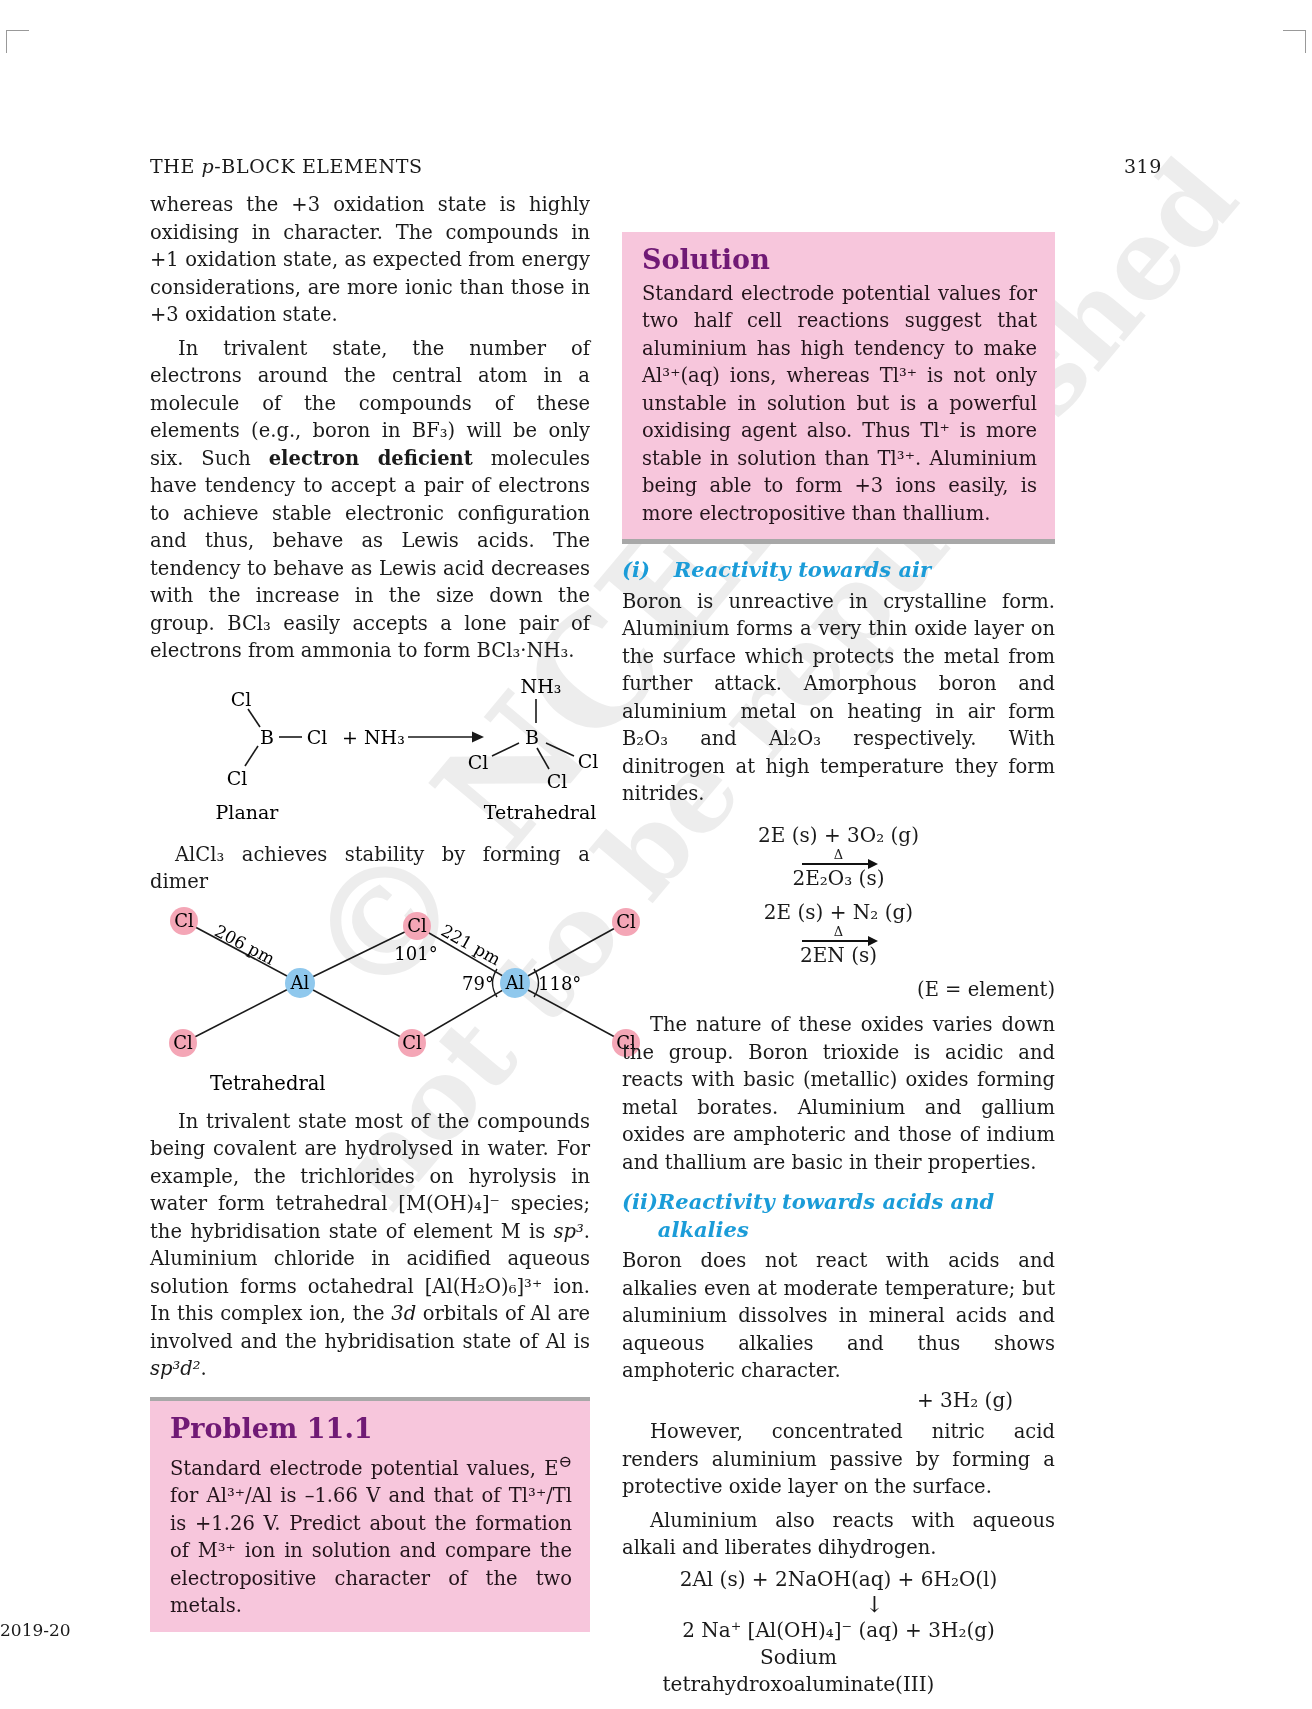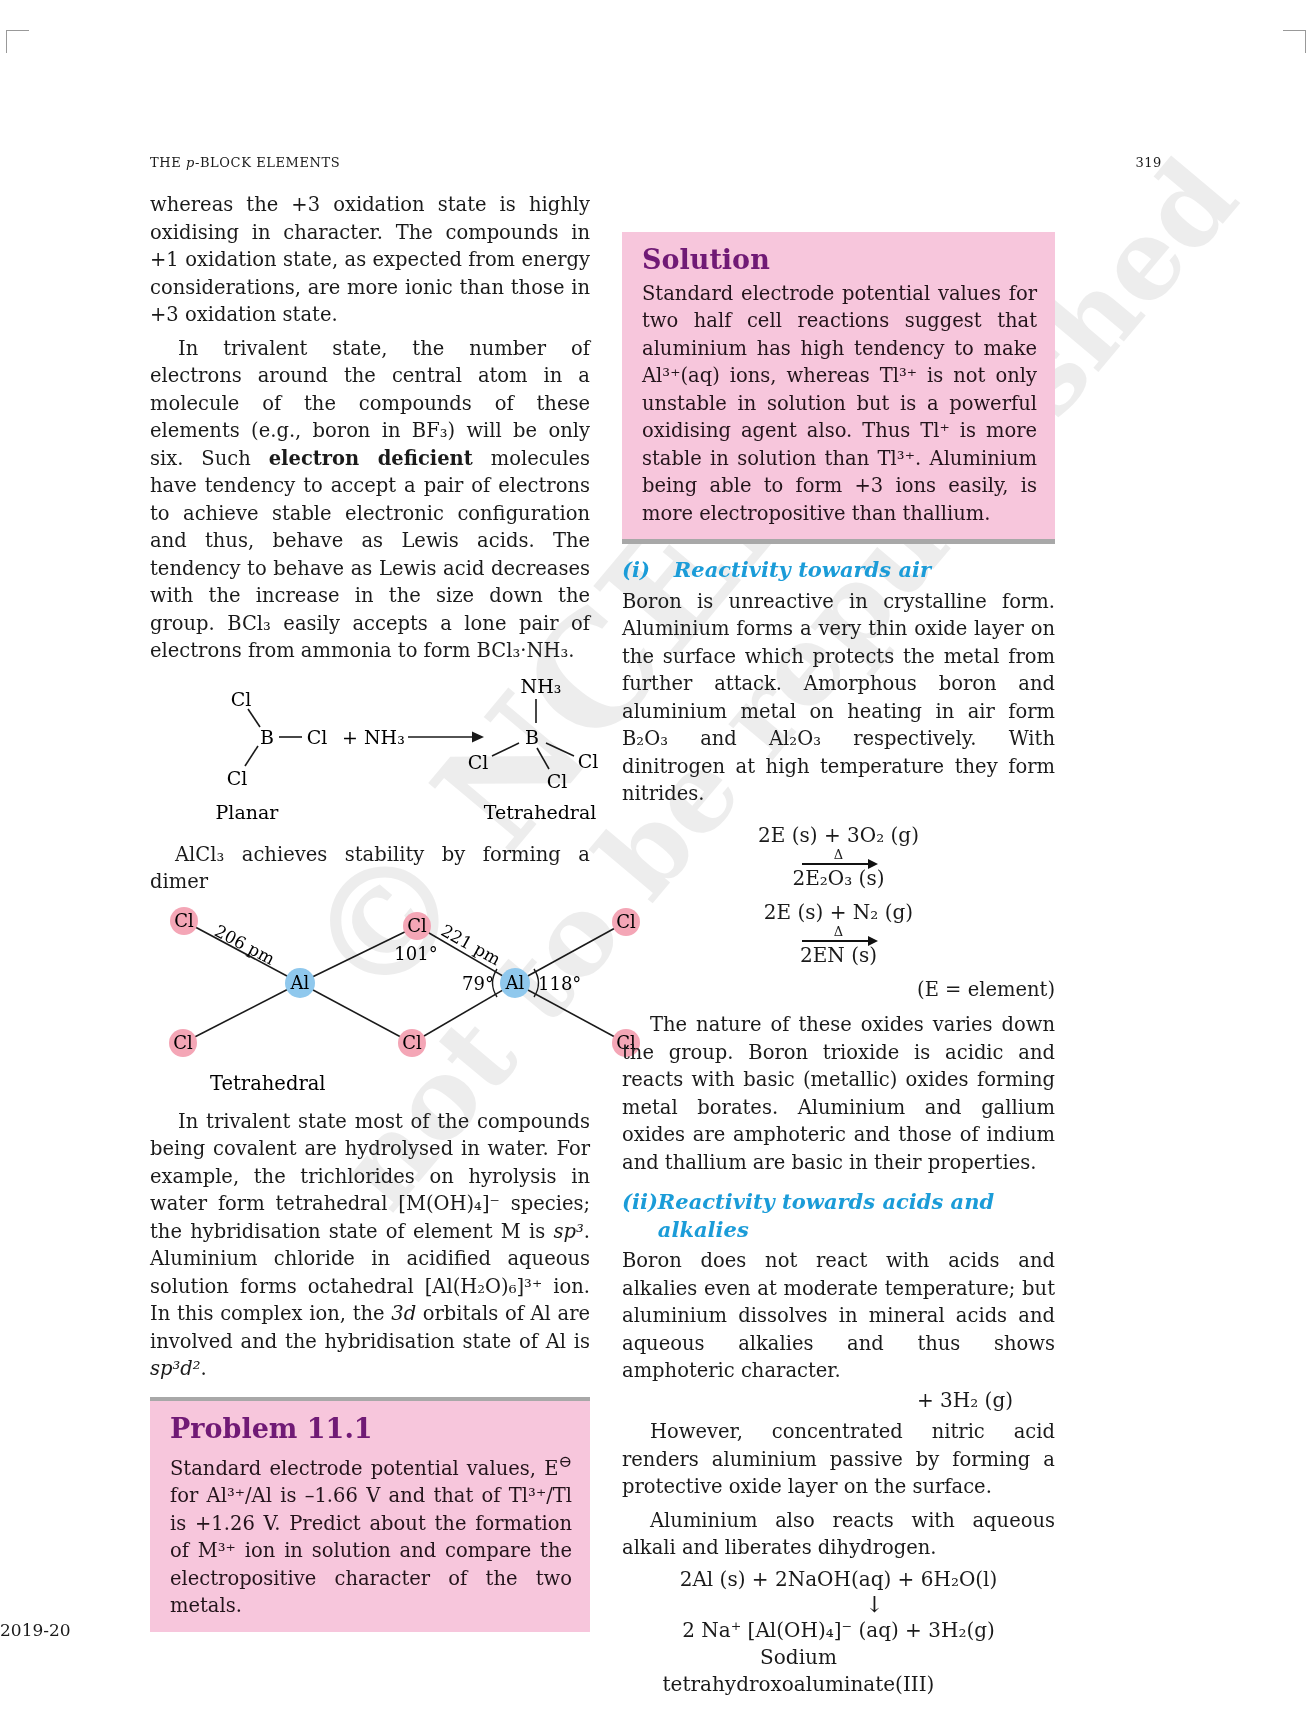--- a/index.html
+++ b/index.html
@@ -13,21 +13,21 @@
     color:rgba(125,125,125,0.14); text-align:center; pointer-events:none;
     font-weight:bold;
   }
   .watermark .wm1 { font-size:150px; line-height:170px; }
   .watermark .wm2 { font-size:110px; line-height:140px; white-space:nowrap; }
   .crop { position:absolute; width:22px; height:22px; border:0 solid #999; z-index:0; }
   .crop.tl { left:6px; top:30px; border-left-width:1px; border-top-width:1px; }
   .crop.tr { right:6px; top:30px; border-right-width:1px; border-top-width:1px; }
   .pageheader {
     position:absolute; left:150px; top:155px; width:1012px; z-index:2;
-    display:flex; justify-content:space-between; font-size:13px; letter-spacing:0.6px;
+    display:flex; justify-content:space-between; font-size:19px; letter-spacing:0.6px;
   }
   .col { position:absolute; z-index:1; font-size:19.5px; line-height:27.5px; }
   .col-left  { left:150px; top:191px; width:440px; }
   .col-right { left:622px; top:232px; width:433px; }
   p.body { margin:0; text-align:justify; }
   p.body.indent { text-indent:28px; }
   .bold { font-weight:bold; }
   .ital { font-style:italic; }
   .fig { display:block; }
   .fig text { font-family:"DejaVu Serif", serif; }

